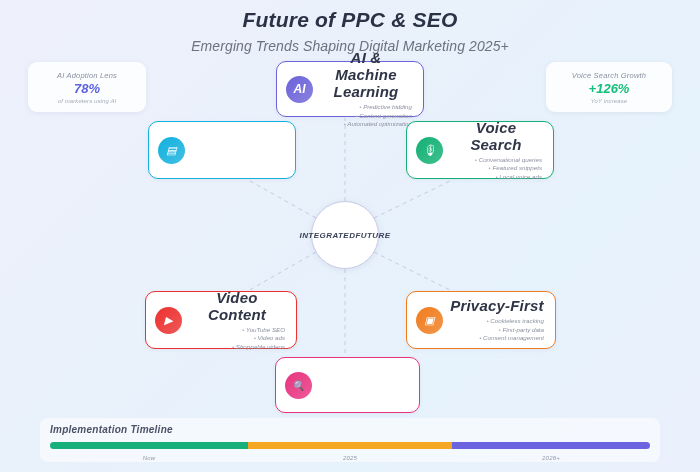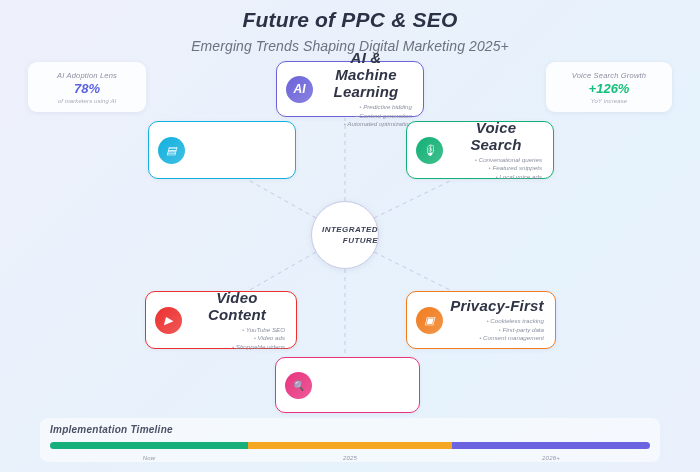--- a/index.html
+++ b/index.html
@@ -35,21 +35,21 @@
   .stat-value { font-size: 13px; font-weight: bold; margin: 1px 13px 2px; }
   .stat-sub   { font-size: 6px; color: #a6abb9; letter-spacing: .1px; }
 
   
   .hub {
     position: absolute; left: 311px; top: 201px; width: 68px; height: 68px;
     border-radius: 50%;
     background: #ffffff;
     border: 1.6px solid #c9cce6;
     box-shadow: 0 1px 6px rgba(90,95,150,.12);
-    display: flex; flex-direction: column; align-items: flex-end; justify-content: center;
+    display: flex; align-items: center; justify-content: center;
     z-index: 5;
   }
   .hub-l1, .hub-l2 {
     font-size: 8px; font-weight: bold; color: #3a4056; letter-spacing: .45px; line-height: 11px;
   }
   svg.links { position: absolute; inset: 0; width: 700px; height: 472px; }
 
   
   .card {
     position: absolute;

